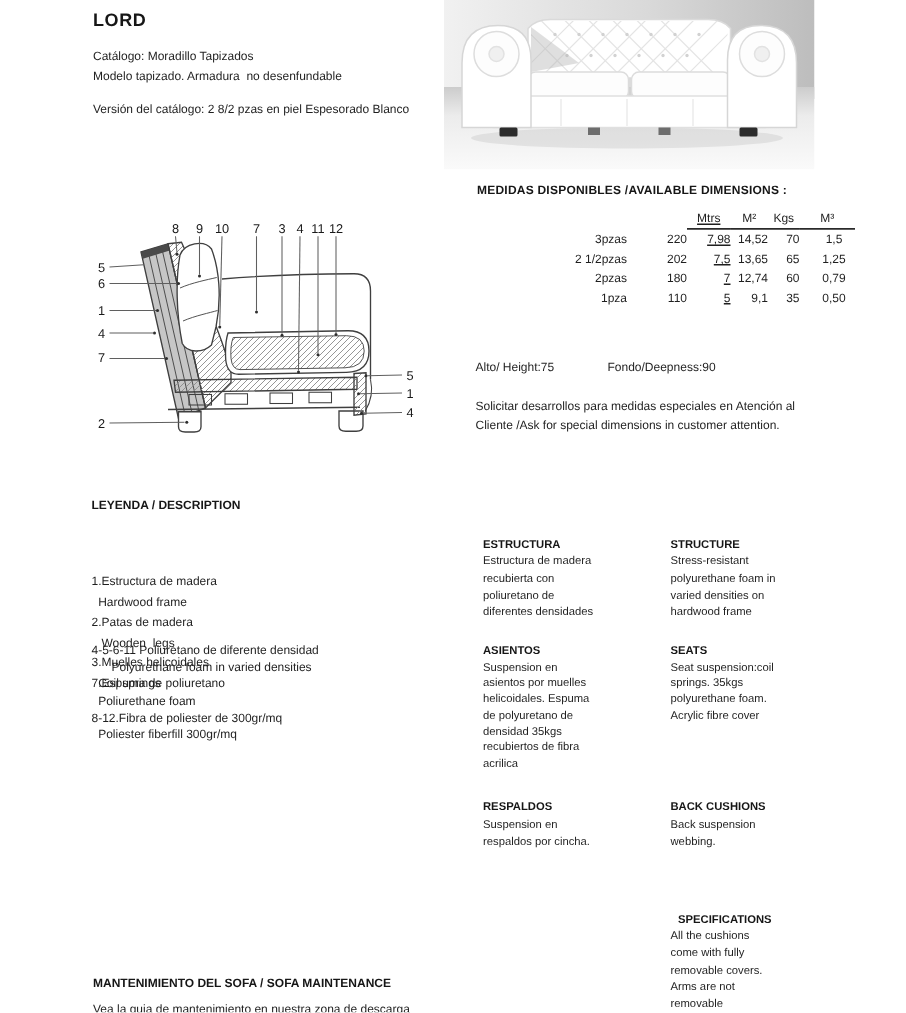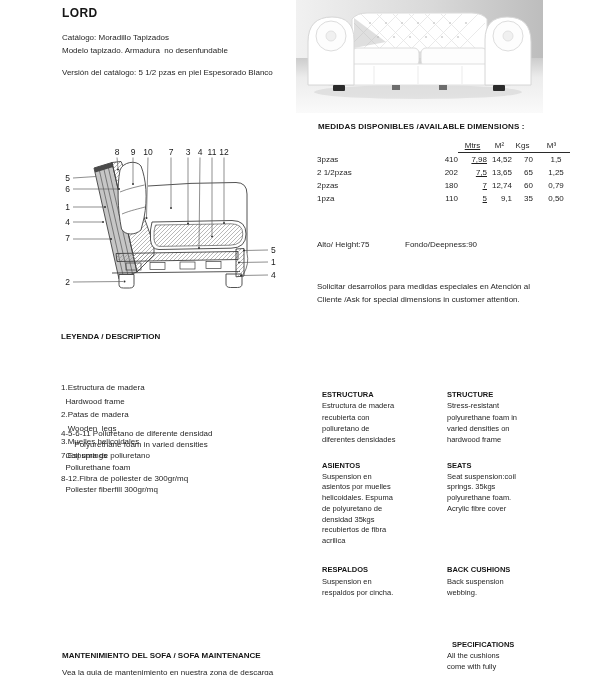--- a/index.html
+++ b/index.html
@@ -10,40 +10,40 @@
 
   #lord{left:62px;top:6px;font-size:12px;font-weight:700;letter-spacing:.4px;color:#161616;}
   #catalog{left:62px;top:31px;font-size:8px;line-height:13px;}
   #version{left:62px;top:68px;font-size:8px;}
 
   #photo{left:296px;top:0;width:247px;height:113px;}
 
   #dims-title{left:318px;top:122px;font-size:8px;font-weight:700;letter-spacing:.15px;color:#161616;}
   #dims{position:absolute;left:317px;top:139px;border-collapse:collapse;font-size:8px;}
   #dims th,#dims td{padding:0;height:13px;font-weight:400;vertical-align:middle;}
-  #dims .c0{width:101px;text-align:left;}
+  #dims .c0{width:101px;text-align:right;}
   #dims .c1{width:40px;text-align:right;}
   #dims .c2{width:29px;text-align:right;text-decoration:underline;}
   #dims .c3{width:25px;text-align:right;}
   #dims .c4{width:21px;text-align:right;}
   #dims .c5{width:28px;text-align:center;padding-left:9px;}
   #dims thead .c2,#dims thead .c3,#dims thead .c4,#dims thead .c5{
       text-align:center;border-bottom:1px solid #2a2a2a;padding-left:0;}
 
   #alto{left:317px;top:240px;font-size:8px;}
   #fondo{left:405px;top:240px;font-size:8px;}
-  #note{left:317px;top:280px;font-size:8px;line-height:13px;}
+  #note{left:317px;top:264px;font-size:8px;line-height:13px;}
 
   #diagram{left:40px;top:122px;width:260px;height:195px;}
 
   #legend-title{left:61px;top:332px;font-size:8px;font-weight:700;color:#161616;}
   #legend-b1{left:61px;top:345px;font-size:8px;line-height:13.5px;margin-top:36px;}
   #legend-b2{left:61px;top:428px;font-size:8px;line-height:11.2px;}
 
-  .spec{font-size:7.5px;margin-top:32px;}
+  .spec{font-size:7.5px;}
   .spec .hd{font-weight:700;color:#161616;}
   #sec-estructura{left:322px;top:357px;line-height:11.3px;}
   #sec-structure{left:447px;top:357px;line-height:11.3px;}
   #sec-asientos{left:322px;top:429px;line-height:10.7px;}
   #sec-seats{left:447px;top:429px;line-height:10.7px;}
   #sec-respaldos{left:322px;top:532px;line-height:11.5px;}
   #sec-back{left:447px;top:532px;line-height:11.5px;}
   #sec-observaciones{left:322px;top:607px;line-height:11.2px;}
   #sec-specifications{left:447px;top:607px;line-height:11.2px;}
   #sec-specifications .hd{padding-left:5px;}
@@ -54,21 +54,21 @@
   svg text{font-family:"Liberation Sans",sans-serif;}
 </style>
 </head>
 <body>
 
 <div id="page">
 
   <div id="lord" class="abs">LORD</div>
   <div id="catalog" class="abs pre">Catálogo: Moradillo Tapizados
 Modelo tapizado. Armadura  no desenfundable</div>
-  <div id="version" class="abs">Versión del catálogo: 5 1/2 pzas en piel Espesorado Blanco</div>
+  <div id="version" class="abs">Versión del catálogo: 2 8/2 pzas en piel Espesorado Blanco</div>
 
   <svg id="photo" class="abs" viewBox="0 0 247 113" aria-label="sofa photo">
     <defs>
       <linearGradient id="wall" x1="0" y1="0" x2="1" y2="0">
         <stop offset="0" stop-color="#f1f1f1"></stop>
           <stop offset="0.55" stop-color="#d9d9d9"></stop>
           <stop offset="1" stop-color="#bdbdbd"></stop>
       </linearGradient>
       <linearGradient id="floor" x1="0" y1="0" x2="0" y2="1">
         <stop offset="0" stop-color="#cccccc"></stop>
@@ -151,21 +151,21 @@
         <th class="c1"></th>
         <th class="c2">Mtrs</th>
         <th class="c3">M²</th>
         <th class="c4">Kgs</th>
         <th class="c5">M³</th>
       </tr>
     </thead>
     <tbody>
         <tr>
           <td class="c0">3pzas</td>
-          <td class="c1">410</td>
+          <td class="c1">220</td>
           <td class="c2">7,98</td>
           <td class="c3">14,52</td>
           <td class="c4">70</td>
           <td class="c5">1,5</td>
         </tr>
         <tr>
           <td class="c0">2 1/2pzas</td>
           <td class="c1">202</td>
           <td class="c2">7,5</td>
           <td class="c3">13,65</td>

